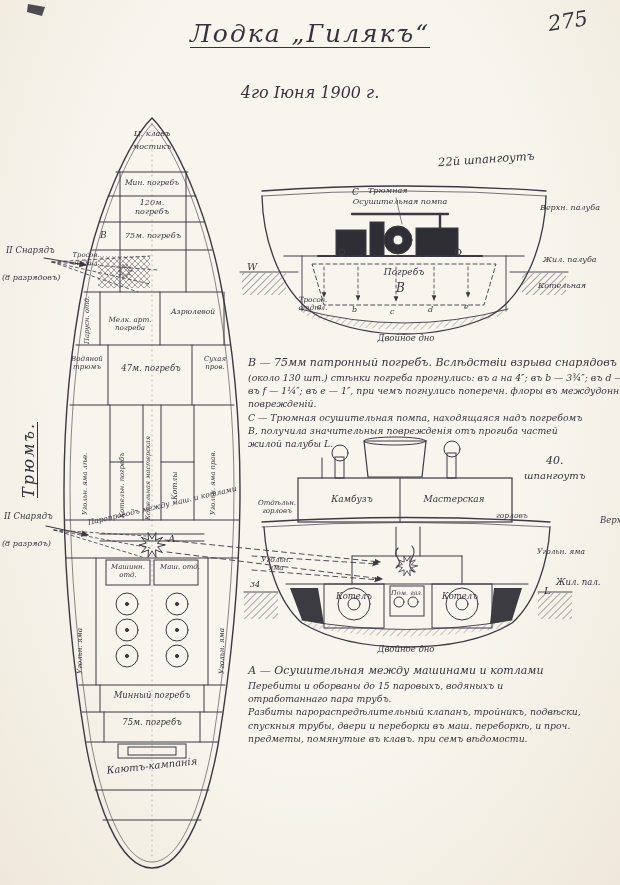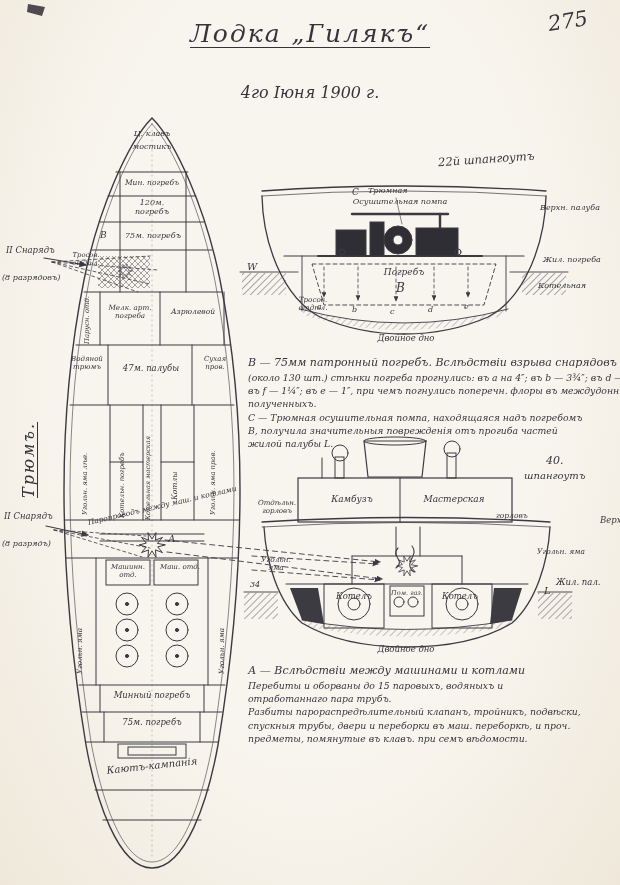--- a/index.html
+++ b/index.html
@@ -234,26 +234,26 @@
 <div class="lbl c" style="left:112px;top:143px;width:80px;font-size:8px;">мостикъ</div>
 <div class="lbl c nw" style="left:112px;top:179px;width:80px;font-size:7.5px;">Мин. погребъ</div>
 <div class="lbl c" style="left:124px;top:199px;width:56px;font-size:8px;">120м. погребъ</div>
 <div class="lbl nw" style="left:100px;top:230px;font-size:9px;">В</div>
 <div class="lbl c nw" style="left:114px;top:232px;width:78px;font-size:8px;">75м. погребъ</div>
 <div class="lbl c" style="left:64px;top:252px;width:44px;font-size:6.8px;">Тросов. отдѣл.</div>
 
 <div class="lbl nw" style="left:6px;top:246px;font-size:8.5px;">II Снарядъ</div>
 <div class="lbl nw" style="left:2px;top:274px;font-size:8px;">(8 разрядовъ)</div>
 
-<div class="lbl c" style="left:102px;top:304px;width:56px;font-size:7.2px;">Мелк. арт. погреба</div>
+<div class="lbl c" style="left:102px;top:316px;width:56px;font-size:7.2px;">Мелк. арт. погреба</div>
 <div class="lbl c" style="left:164px;top:308px;width:58px;font-size:7.5px;">Азрюлевой</div>
 <div class="lbl vert" style="left:84px;top:294px;height:50px;font-size:6.8px;">Парусн. отд.</div>
 
 <div class="lbl c" style="left:66px;top:356px;width:42px;font-size:7px;">Водяной трюмъ</div>
-<div class="lbl c nw" style="left:112px;top:364px;width:78px;font-size:8.5px;">47м. палубы</div>
+<div class="lbl c nw" style="left:112px;top:364px;width:78px;font-size:8.5px;">47м. погребъ</div>
 <div class="lbl c" style="left:194px;top:356px;width:42px;font-size:7px;">Сухая пров.</div>
 
 <div class="lbl vert" style="left:82px;top:415px;height:100px;font-size:6.8px;">Угольн. яма лѣв.</div>
 <div class="lbl vert" style="left:119px;top:412px;height:106px;font-size:6.8px;">Котельн. погребъ</div>
 <div class="lbl vert" style="left:145px;top:408px;height:112px;font-size:6.5px;">Котельная мастерская</div>
 <div class="lbl vert" style="left:171px;top:430px;height:70px;font-size:7.5px;">Котлы</div>
 <div class="lbl vert" style="left:210px;top:415px;height:100px;font-size:6.8px;">Угольн. яма прав.</div>
 
 <div class="lbl nw" style="left:88px;top:519px;width:160px;font-size:7.5px;transform:rotate(-13deg);transform-origin:left center;">Паропроводъ между маш. и котлами</div>
 <div class="lbl nw" style="left:168px;top:533px;font-size:10px;">А</div>
@@ -268,38 +268,38 @@
 
 <div class="lbl c nw" style="left:107px;top:691px;width:90px;font-size:8.5px;">Минный погребъ</div>
 <div class="lbl c nw" style="left:113px;top:718px;width:78px;font-size:8.5px;">75м. погребъ</div>
 <div class="lbl c nw" style="left:98px;top:760px;width:108px;font-size:10px;transform:rotate(-6deg);">Каютъ-кампанія</div>
 
 <div class="lbl nw" style="left:438px;top:153px;font-size:11.5px;transform:rotate(-4deg);">22й шпангоутъ</div>
 <div class="lbl nw" style="left:352px;top:187px;font-size:9px;">С</div>
 <div class="lbl nw" style="left:368px;top:187px;font-size:8px;">Трюмная</div>
 <div class="lbl c nw" style="left:330px;top:198px;width:140px;font-size:8px;">Осушительная помпа</div>
 <div class="lbl nw" style="left:540px;top:204px;font-size:8px;">Верхн. палуба</div>
-<div class="lbl nw" style="left:543px;top:256px;font-size:8px;">Жил. погреба</div>
+<div class="lbl nw" style="left:543px;top:256px;font-size:8px;">Жил. палуба</div>
 <div class="lbl nw" style="left:538px;top:282px;font-size:8px;">Котельная</div>
 <div class="lbl nw" style="left:247px;top:261px;font-size:10px;">W</div>
 <div class="lbl c nw" style="left:346px;top:267px;width:116px;font-size:9px;text-align:center;">Погребъ</div>
 <div class="lbl nw" style="left:396px;top:282px;font-size:12px;">В</div>
 <div class="lbl c" style="left:286px;top:296px;width:54px;font-size:7.2px;">Тросов. отдѣл.</div>
 <div class="lbl c nw" style="left:356px;top:334px;width:100px;font-size:8.5px;">Двойное дно</div>
 <div class="lbl nw" style="left:317px;top:303px;font-size:8px;">a</div>
 <div class="lbl nw" style="left:352px;top:306px;font-size:8px;">b</div>
 <div class="lbl nw" style="left:390px;top:308px;font-size:8px;">c</div>
 <div class="lbl nw" style="left:428px;top:306px;font-size:8px;">d</div>
 <div class="lbl nw" style="left:464px;top:303px;font-size:8px;">e</div>
 
 <div class="note" style="left:248px;top:356px;width:364px;">
   <div class="n1">В — 75мм патронный погребъ. Вслѣдствіи взрыва снарядовъ</div>
   <div class="nn">(около 130 шт.) стѣнки погреба прогнулись: въ а на 4″; въ b — 3¾″; въ d — 2″;</div>
   <div class="nn">въ f — 1¼″; въ е — 1″, при чемъ погнулись поперечн. флоры въ междудонн.</div>
-  <div class="nn">полученныхъ.</div>
+  <div class="nn">поврежденій.</div>
   <div class="nn">С — Трюмная осушительная помпа, находящаяся надъ погребомъ</div>
   <div class="nn">В, получила значительныя поврежденія отъ прогиба частей</div>
   <div class="nn">жилой палубы L.</div>
 </div>
 
 <div class="lbl nw" style="left:546px;top:455px;font-size:11px;">40.</div>
 <div class="lbl nw" style="left:524px;top:470px;font-size:10px;">шпангоутъ</div>
 <div class="lbl c nw" style="left:308px;top:494px;width:88px;font-size:9px;">Камбузъ</div>
 <div class="lbl c nw" style="left:402px;top:494px;width:104px;font-size:9px;">Мастерская</div>
 <div class="lbl c" style="left:254px;top:500px;width:46px;font-size:7px;">Отдѣльн. горловъ</div>
@@ -309,21 +309,21 @@
 <div class="lbl nw" style="left:556px;top:578px;font-size:8.5px;">Жил. пал.</div>
 <div class="lbl c" style="left:254px;top:556px;width:44px;font-size:7.5px;">Угольн. яма</div>
 <div class="lbl c nw" style="left:328px;top:592px;width:52px;font-size:8.5px;">Котелъ</div>
 <div class="lbl c" style="left:390px;top:590px;width:34px;font-size:6.5px;">Пом. газ.</div>
 <div class="lbl c nw" style="left:434px;top:592px;width:52px;font-size:8.5px;">Котелъ</div>
 <div class="lbl c nw" style="left:356px;top:645px;width:100px;font-size:8.5px;">Двойное дно</div>
 <div class="lbl nw" style="left:250px;top:581px;font-size:8px;">34</div>
 <div class="lbl nw" style="left:544px;top:585px;font-size:10px;">L</div>
 
 <div class="note" style="left:248px;top:664px;width:366px;">
-  <div class="n1">А — Вслѣдствіи между машинами и котлами</div>
+  <div class="n1">А — Осушительная между машинами и котлами</div>
   <div class="nn">Перебиты и оборваны до 15 паровыхъ, водяныхъ и</div>
   <div class="nn">отработаннаго пара трубъ.</div>
   <div class="nn">Разбиты парораспредѣлительный клапанъ, тройникъ, подвѣски,</div>
   <div class="nn">спускныя трубы, двери и переборки въ маш. переборкѣ, и проч.</div>
   <div class="nn">предметы, помянутые въ клавъ. при семъ вѣдомости.</div>
 </div>
 
 </div>
 
 </body></html>

